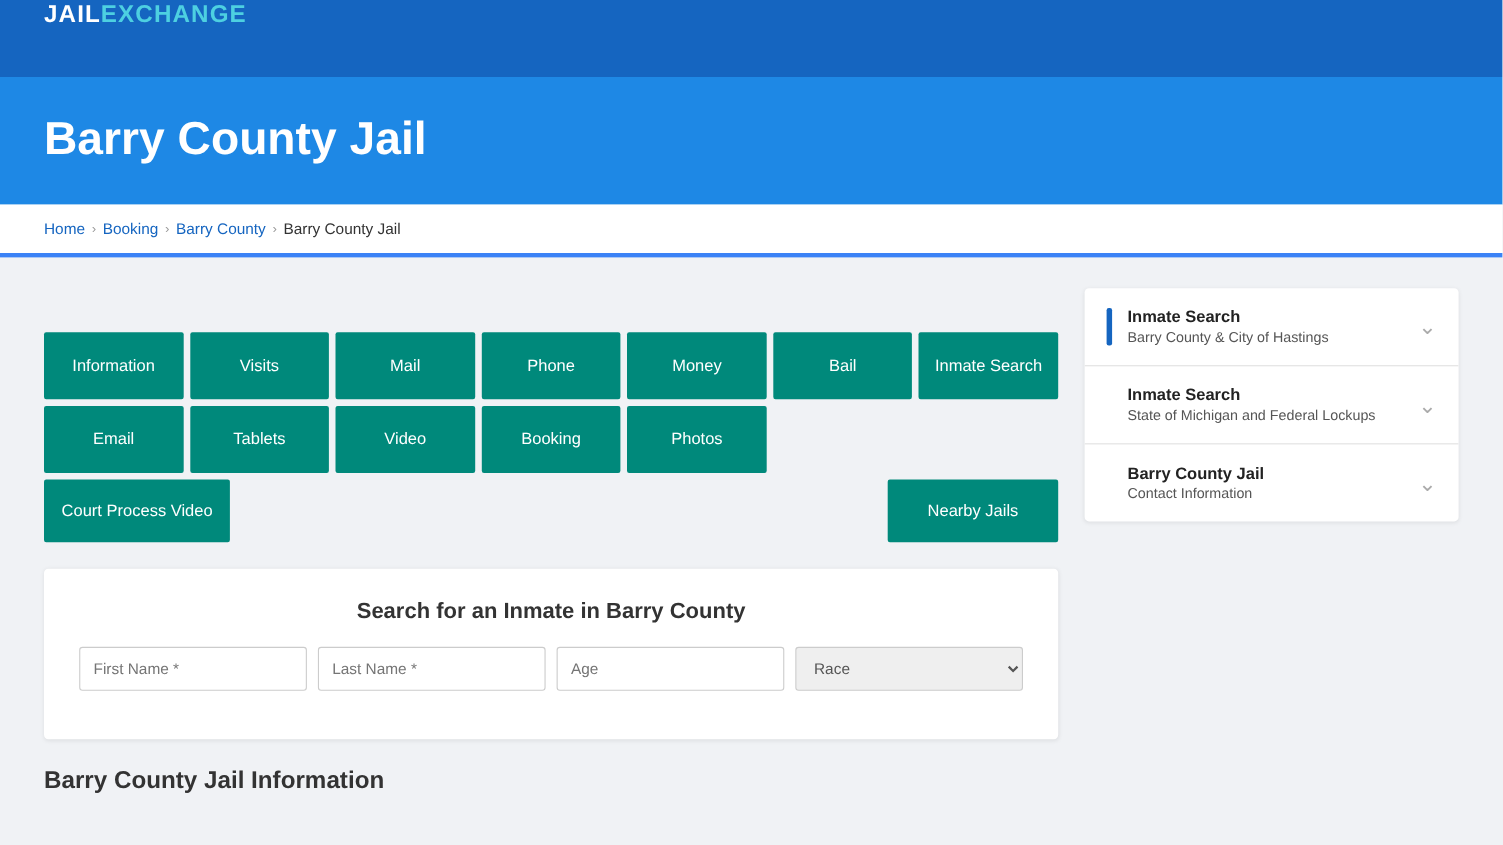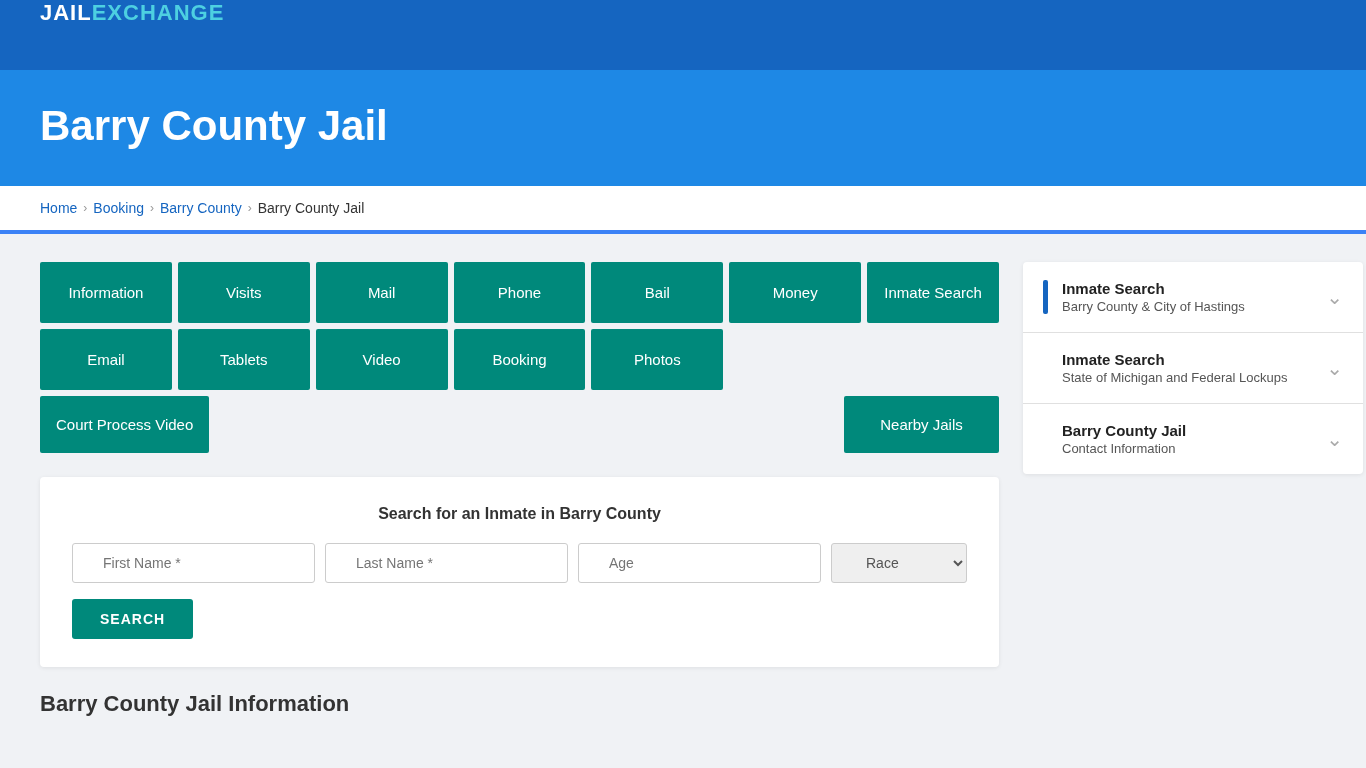--- a/index.html
+++ b/index.html
@@ -74,20 +74,21 @@
     
     .main {
       padding: 28px 40px;
       display: flex;
       gap: 24px;
       align-items: flex-start;
     }
 
     .left-col {
       flex: 1;
+      margin-top: 40px;
     }
 
     
     .btn-grid {
       display: grid;
       grid-template-columns: repeat(7, 1fr);
       gap: 6px;
       margin-bottom: 6px;
     }
     .btn-grid-row2 {
@@ -121,33 +122,33 @@
 
     
     .search-card {
       background: white;
       border-radius: 4px;
       padding: 28px 32px 28px;
       box-shadow: 0 1px 4px rgba(0,0,0,0.08);
     }
     .search-card h2 {
       text-align: center;
-      font-size: 16px;
+      font-size: 20px;
       font-weight: 700;
       margin-bottom: 20px;
     }
     .search-fields {
       display: flex;
       gap: 10px;
       margin-bottom: 16px;
     }
     .search-fields input, .search-fields select {
       border: 1px solid #ccc;
       border-radius: 3px;
-      padding: 10px 30px;
+      padding: 10px 12px;
       font-size: 14px;
       color: #555;
       flex: 1;
     }
     .search-btn {
       background: #00897b;
       color: white;
       border: none;
       padding: 12px 28px;
       font-size: 14px;
@@ -241,22 +242,22 @@
 </div>
 
 <div class="main">
   <div class="left-col">
 
     <div class="btn-grid">
       <button class="grid-btn">Information</button>
       <button class="grid-btn">Visits</button>
       <button class="grid-btn">Mail</button>
       <button class="grid-btn">Phone</button>
+      <button class="grid-btn">Money</button>
       <button class="grid-btn">Bail</button>
-      <button class="grid-btn">Money</button>
       <button class="grid-btn">Inmate Search</button>
     </div>
 
     <div class="btn-grid-row2">
       <button class="grid-btn">Email</button>
       <button class="grid-btn">Tablets</button>
       <button class="grid-btn">Video</button>
       <button class="grid-btn">Booking</button>
       <button class="grid-btn">Photos</button>
     </div>
@@ -274,21 +275,20 @@
         <input type="text" placeholder="Age" style="">
         <select>
           <option>Race</option>
           <option>White</option>
           <option>Black</option>
           <option>Hispanic</option>
           <option>Asian</option>
           <option>Other</option>
         </select>
       </div>
-      <button class="search-btn">SEARCH</button>
     </div>
 
     <h2 class="section-title">Barry County Jail Information</h2>
 
   </div>
 
   <div class="right-col">
     <div class="sidebar-card">
 
       <div class="sidebar-item active">

